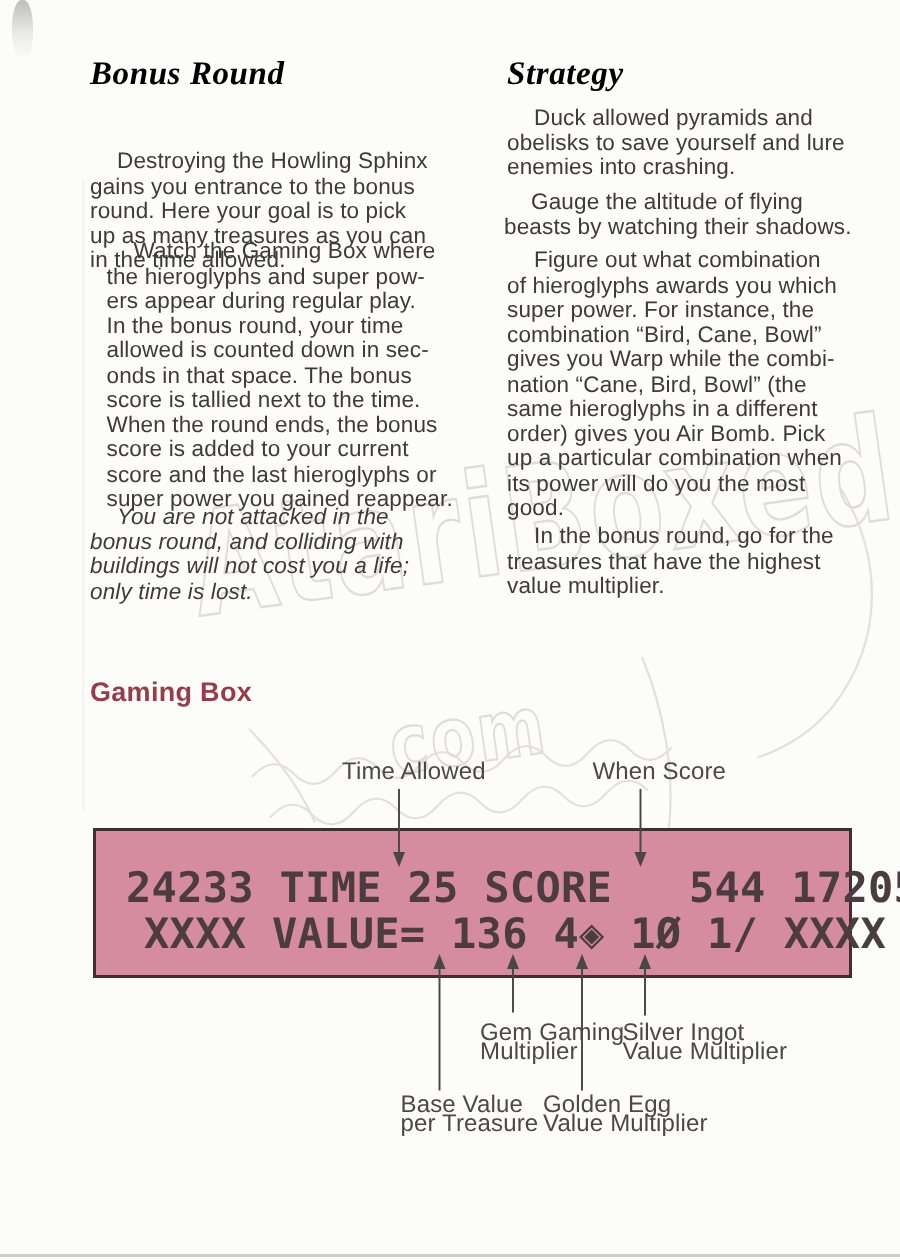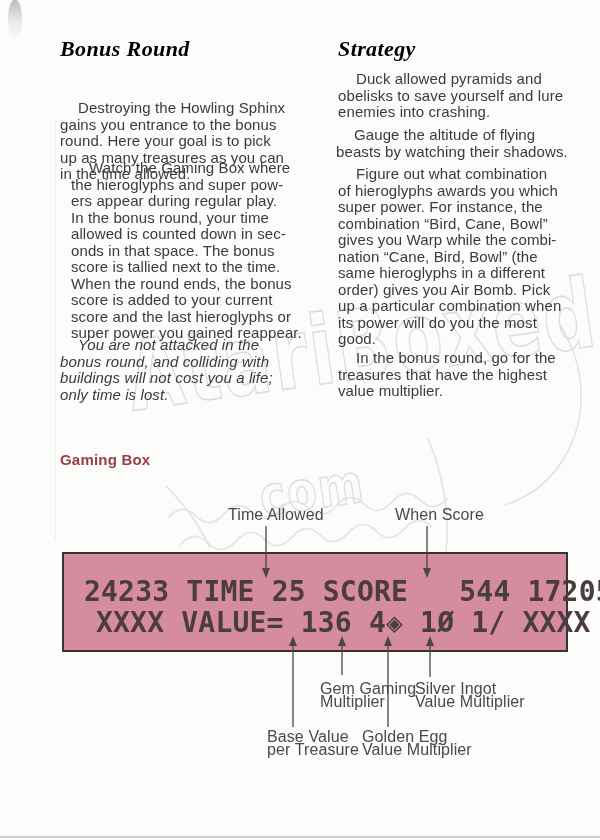--- a/index.html
+++ b/index.html
@@ -32,21 +32,21 @@
   .bottom-line{position:absolute;left:0;top:836px;width:600px;height:2px;background:#cfcfcd;z-index:3;}
   
   .h-serif{
     position:absolute;z-index:1;margin:0;
     font-family:"Liberation Serif",serif;font-style:italic;font-weight:700;
     font-size:22px;color:#000000;letter-spacing:.4px;white-space:pre;
   }
   .h-sans{
     position:absolute;z-index:1;margin:0;
     font-family:"Liberation Sans",sans-serif;font-weight:700;
-    font-size:15px;color:#993c49;letter-spacing:.2px;white-space:pre;
+    font-size:18px;color:#993c49;letter-spacing:.2px;white-space:pre;
   }
   .para{
     position:absolute;z-index:1;margin:0;
     font-size:15px;line-height:16.5px;letter-spacing:.1px;color:#3e3a3b;
     white-space:pre;text-indent:18px;
   }
   
   .display-box{
     position:absolute;left:62px;top:552px;width:506px;height:100px;z-index:1;
     box-sizing:border-box;background:#d58c9e;border:2.5px solid #3a3132;

